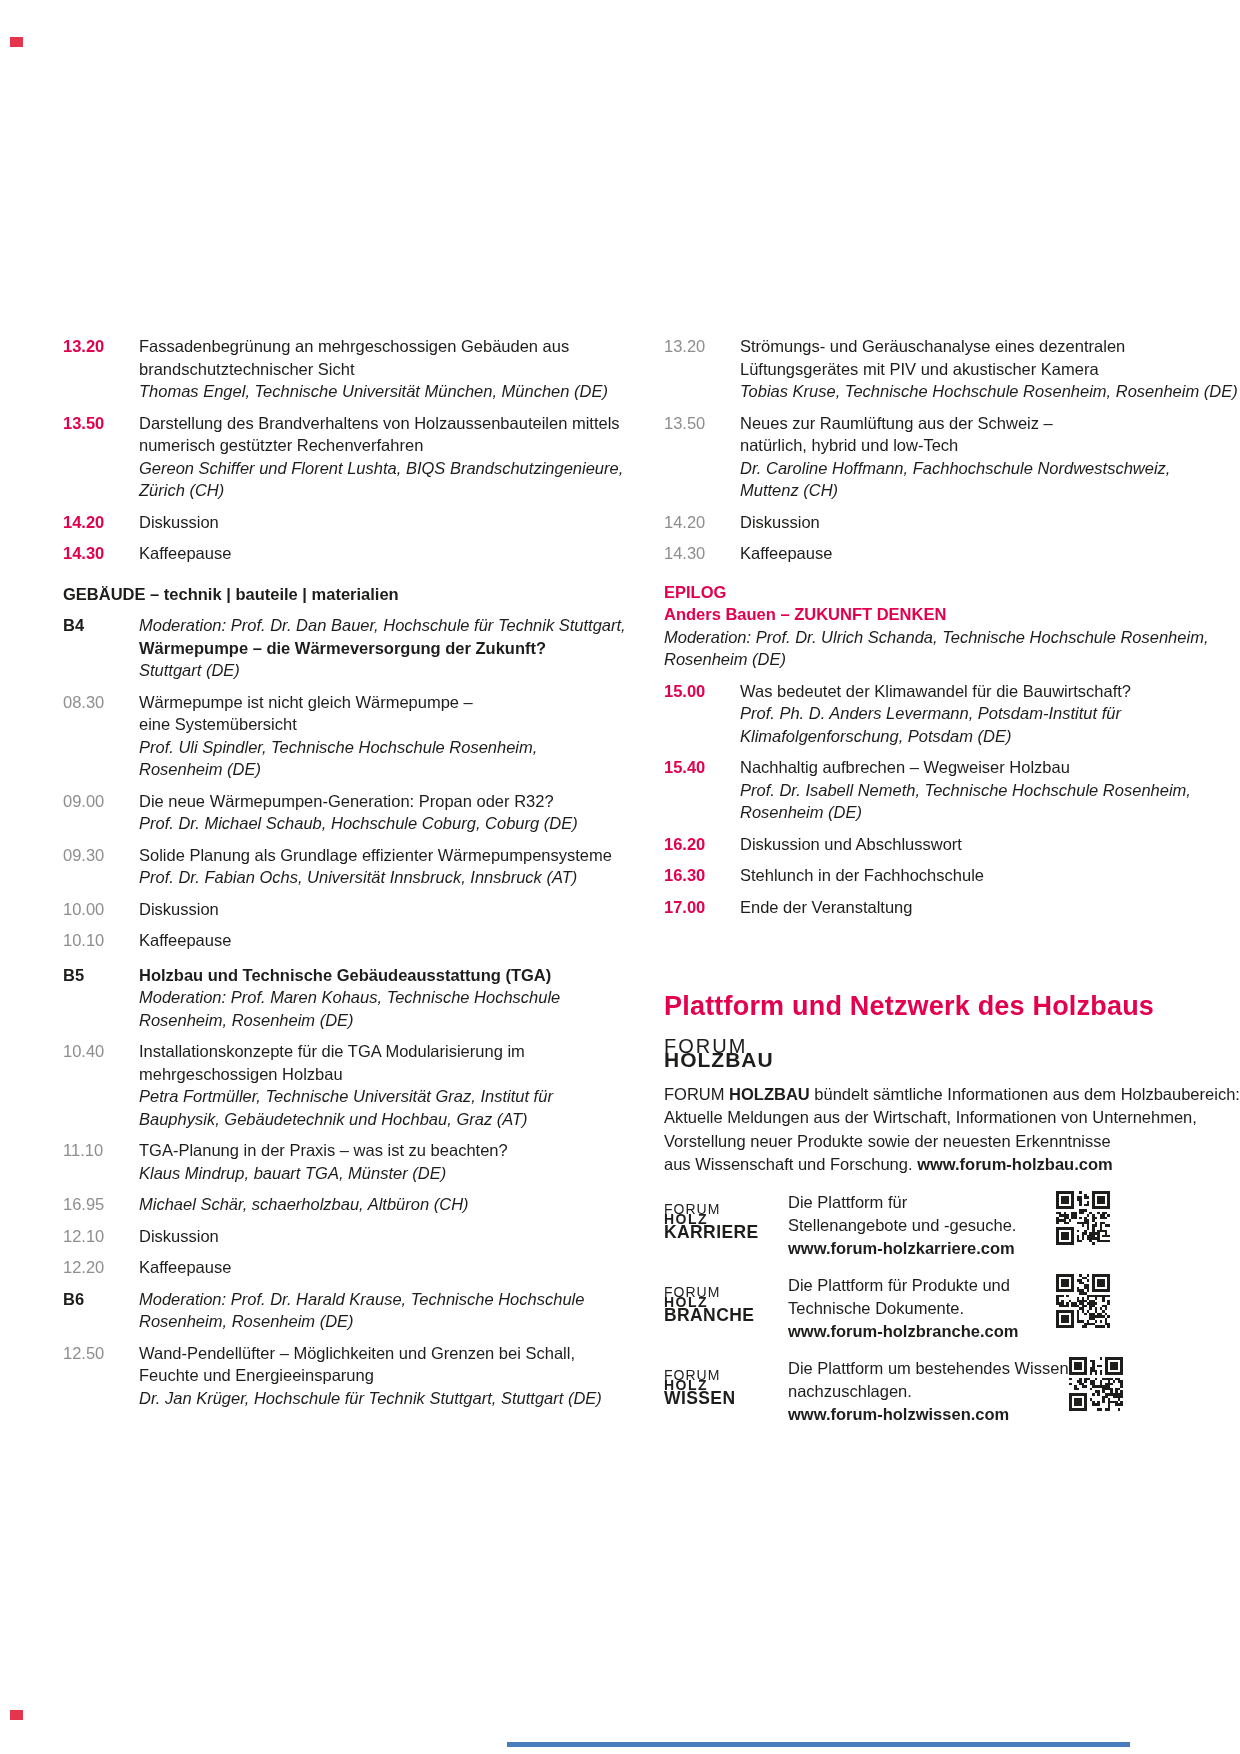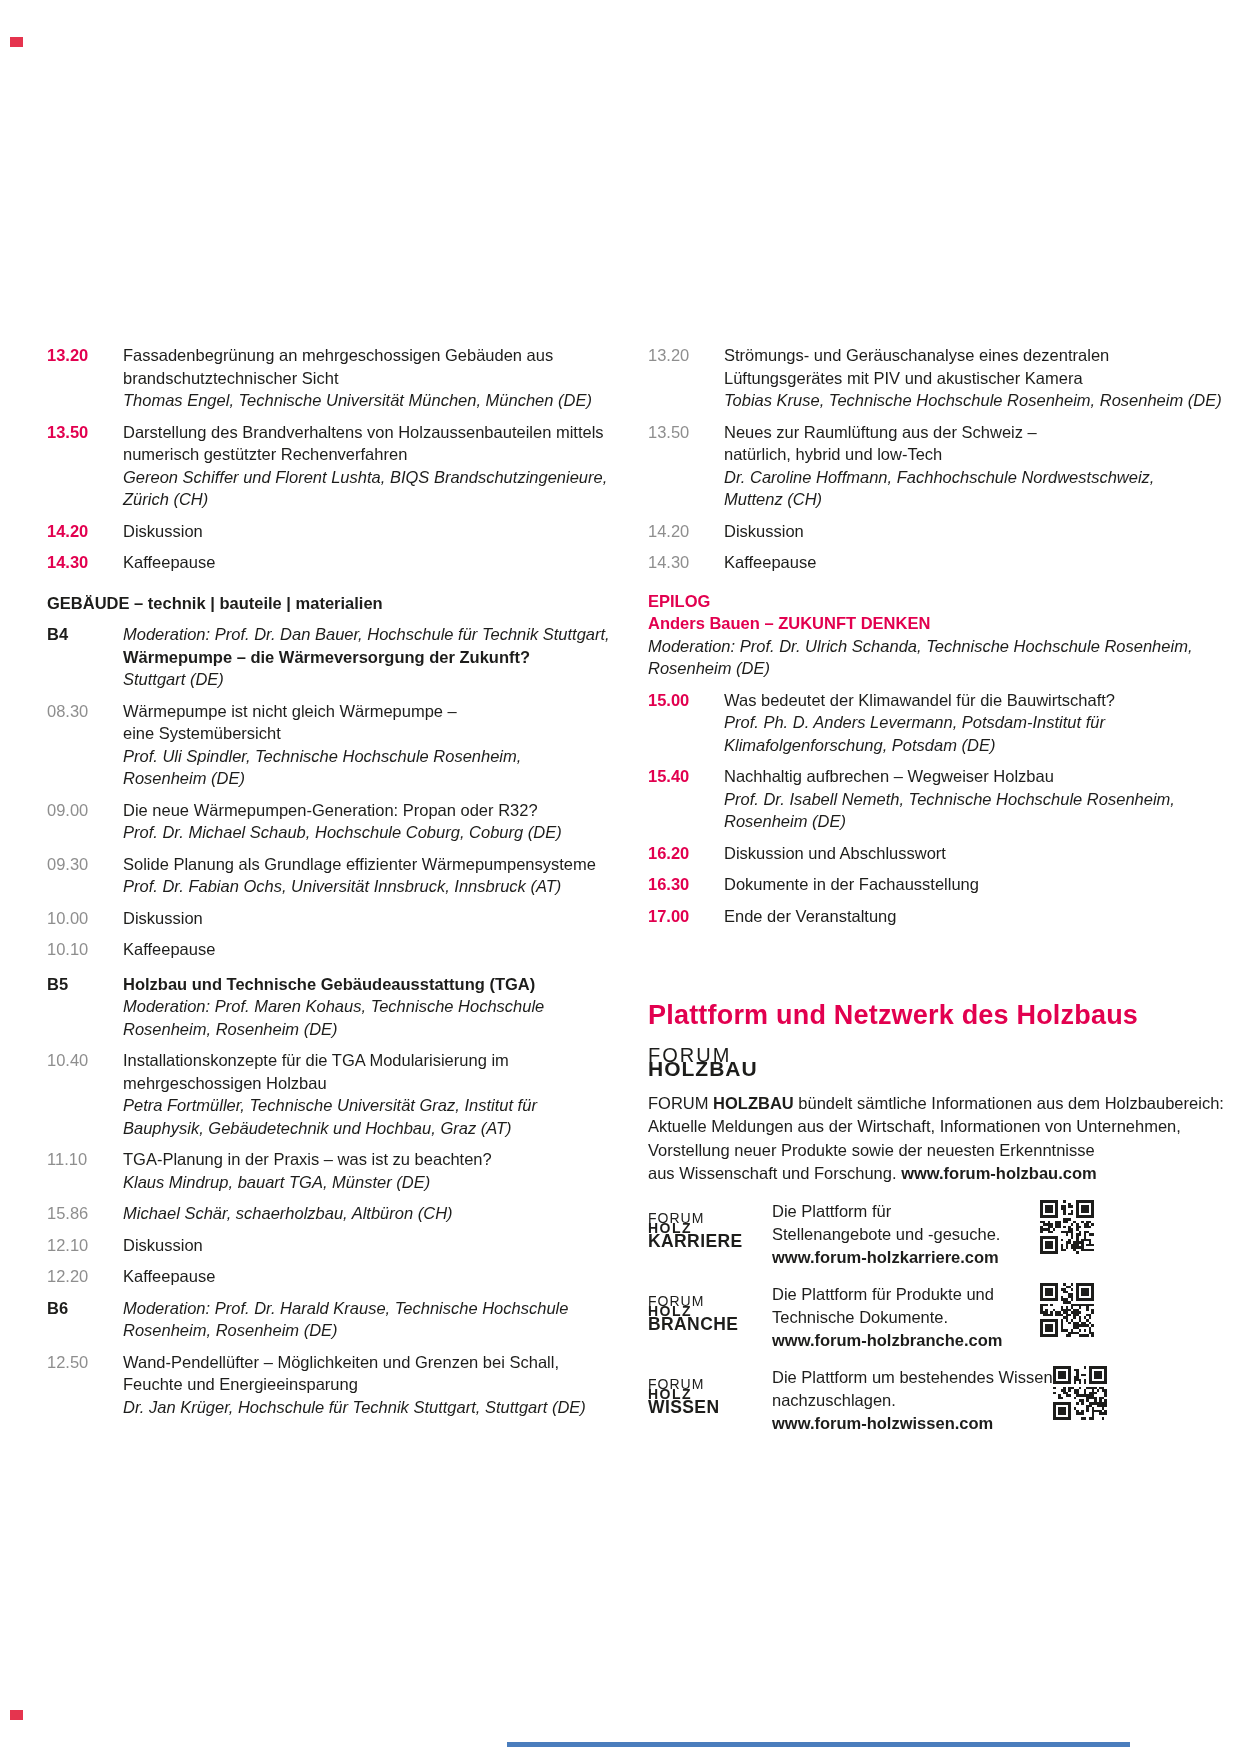--- a/index.html
+++ b/index.html
@@ -7,21 +7,21 @@
     --gray:#8e8e8e;
     --ink:#1d1d1b;
     --blue:#4a7dbd;
   }
   html,body{margin:0;padding:0;}
   body{
     width:1240px;height:1754px;position:relative;overflow:hidden;
     background:#ffffff;color:var(--ink);
     font-family:"Liberation Sans", sans-serif;
   }
-  .col{position:absolute;top:344px;}
+  .col{position:absolute;top:335px;margin-left:16px;}
   #col-left{left:47px;width:556px;}
   #col-right{left:648px;width:566px;}
   .row{display:flex;margin:0 0 9px 0;}
   .t{flex:0 0 76px;font-size:16.5px;line-height:22.5px;}
   .t.red{color:var(--red);font-weight:700;}
   .t.gray{color:var(--gray);}
   .t.label{color:var(--ink);font-weight:700;}
   .c{flex:1 1 auto;min-width:0;}
   .line{font-size:16.5px;line-height:22.5px;white-space:nowrap;}
   .s-i{font-style:italic;}
@@ -155,21 +155,21 @@
       </div>
     </div>
     <div class="row">
       <div class="t gray">11.10</div>
       <div class="c">
         <div class="line s-r">TGA-Planung in der Praxis – was ist zu beachten?</div>
         <div class="line s-i">Klaus Mindrup, bauart TGA, Münster (DE)</div>
       </div>
     </div>
     <div class="row">
-      <div class="t gray">15.86</div>
+      <div class="t gray">16.95</div>
       <div class="c">
         <div class="line s-i">Michael Schär, schaerholzbau, Altbüron (CH)</div>
       </div>
     </div>
     <div class="row">
       <div class="t gray">12.10</div>
       <div class="c">
         <div class="line s-r">Diskussion</div>
       </div>
     </div>
@@ -254,21 +254,21 @@
       </div>
       <div class="row">
         <div class="t red">16.20</div>
         <div class="c">
           <div class="line s-r">Diskussion und Abschlusswort</div>
         </div>
       </div>
       <div class="row">
         <div class="t red">16.30</div>
         <div class="c">
-          <div class="line s-r">Dokumente in der Fachausstellung</div>
+          <div class="line s-r">Stehlunch in der Fachhochschule</div>
         </div>
       </div>
       <div class="row">
         <div class="t red">17.00</div>
         <div class="c">
           <div class="line s-r">Ende der Veranstaltung</div>
         </div>
       </div>
     </div>
 

